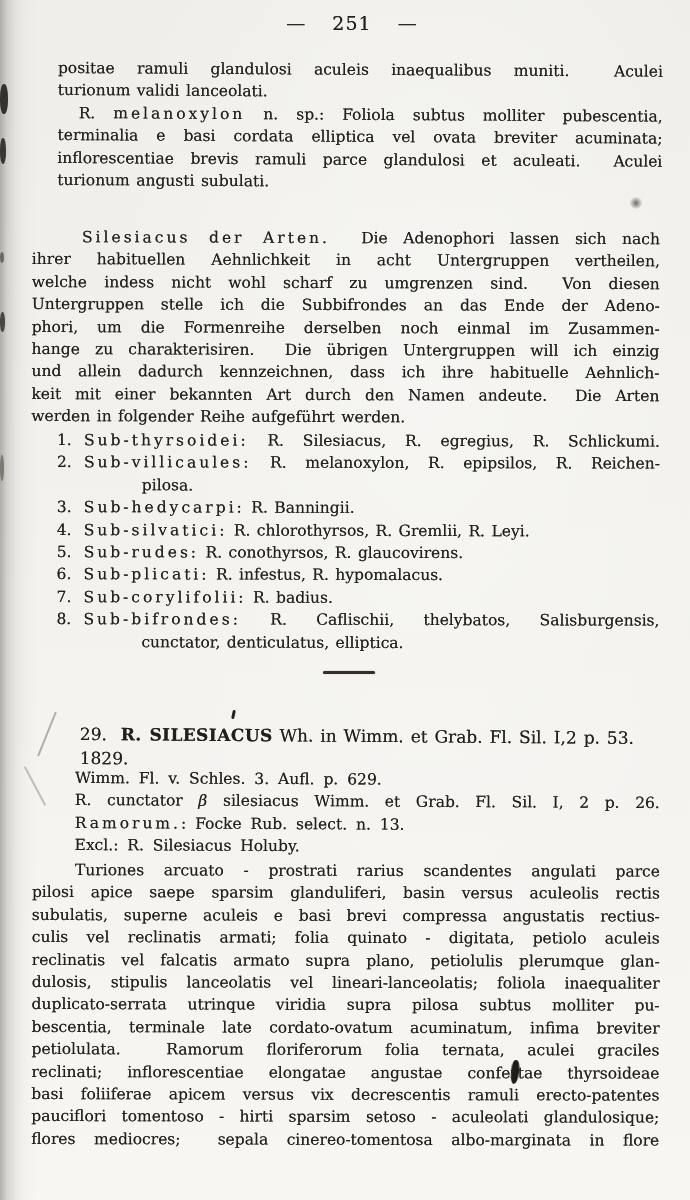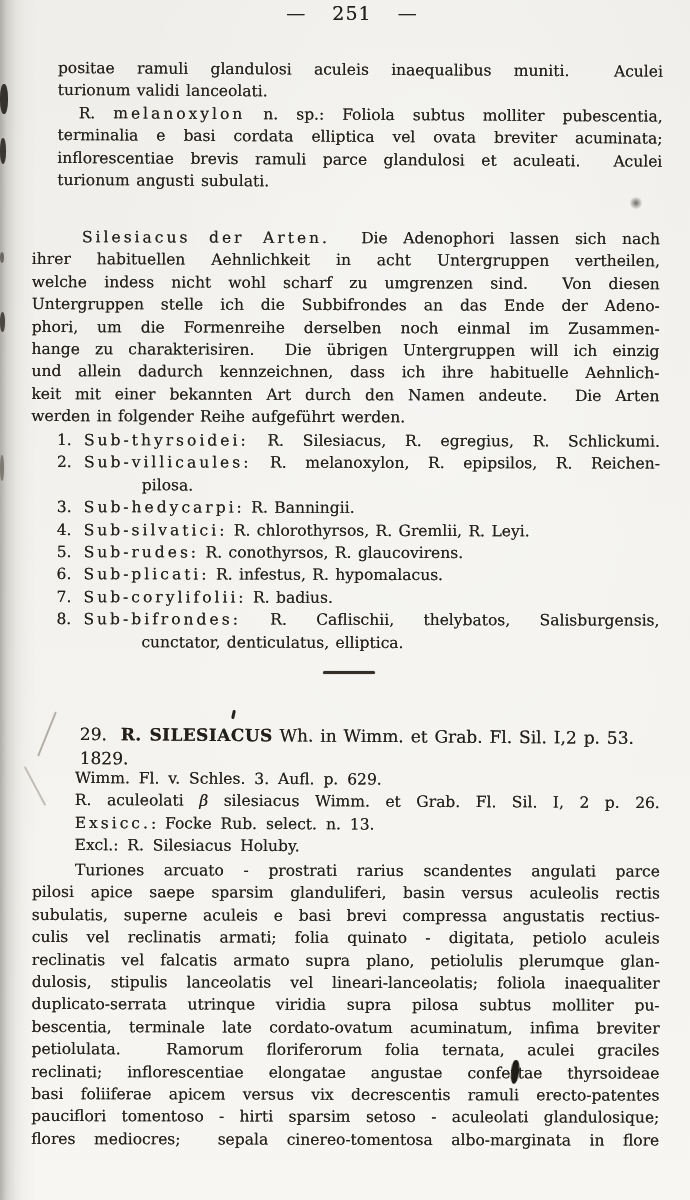--- a/index.html
+++ b/index.html
@@ -26,21 +26,21 @@
   .s4{left:0;top:312px;width:5px;height:20px;background:#4a4742;border-radius:45%;filter:blur(.5px);}
   .s5{left:0;top:455px;width:4px;height:26px;background:#7d7a74;border-radius:45%;filter:blur(.6px);}
   .s6{left:629px;top:197px;width:14px;height:12px;border-radius:50%;
       background:radial-gradient(circle,#6f6c66 0%,rgba(111,108,102,0) 70%);filter:blur(.6px);}
   .s7{left:511px;top:1060px;width:8px;height:24px;background:#1f1c18;
       border-radius:50% 50% 60% 60%;filter:blur(.7px);transform:rotate(6deg);}
   .s8{left:232px;top:710px;width:3px;height:9px;background:#26231f;transform:rotate(12deg);border-radius:2px;}
   .s9{left:46px;top:710px;width:2px;height:48px;background:#b3afa8;transform:rotate(22deg);border-radius:2px;}
   .s10{left:34px;top:764px;width:2px;height:44px;background:#c2beb7;transform:rotate(-28deg);border-radius:2px;}
 
-  .pagenum{position:absolute;top:2px;left:0;width:690px;text-align:center;
+  .pagenum{position:absolute;top:12px;left:0;width:690px;text-align:center;
            padding-left:14px;box-sizing:border-box;font-size:19px;letter-spacing:1px;}
   .pagenum .dash{margin:0 26px;color:#2b2723;}
 
   .block{position:absolute;font-size:15.5px;}
   .line{height:22.4px;line-height:22.4px;white-space:normal;overflow:visible;}
   .just{text-align:justify;text-align-last:justify;}
   .seg-ls{letter-spacing:3px;}
   .seg-b{font-weight:bold;letter-spacing:.4px;}
   .seg-i{font-style:italic;}
 
@@ -111,22 +111,22 @@
       <div class="line"><span class="num">7.</span><span class="seg-ls">Sub-corylifolii:</span><span>&nbsp;R. badius.</span></div>
       <div class="line just"><span class="num">8.</span><span class="seg-ls">Sub-bifrondes:</span><span>&nbsp;R. Caflischii, thelybatos, Salisburgensis,</span></div>
       <div class="line cont"><span>cunctator, denticulatus, elliptica.</span></div>
     </div>
   <div class="rule"></div>
   <div class="block heading">
       <div class="line"><span>29.&nbsp; </span><span class="seg-b">R. SILESIACUS</span><span> Wh. in Wimm. et Grab. Fl. Sil. I,2 p. 53.&nbsp; 1829.</span></div>
     </div>
   <div class="block refs">
       <div class="line"><span>Wimm. Fl. v. Schles. 3. Aufl. p. 629.</span></div>
-      <div class="line just"><span>R. aculeolati </span><span class="seg-i">β</span><span> silesiacus Wimm. et Grab. Fl. Sil. I, 2 p. 26.</span></div>
-      <div class="line"><span class="seg-ls">Exsicc.</span><span>: Focke Rub. select. n. 13.</span></div>
+      <div class="line just"><span>R. cunctator </span><span class="seg-i">β</span><span> silesiacus Wimm. et Grab. Fl. Sil. I, 2 p. 26.</span></div>
+      <div class="line"><span class="seg-ls">Ramorum.</span><span>: Focke Rub. select. n. 13.</span></div>
       <div class="line"><span>Excl.: R. Silesiacus Holuby.</span></div>
     </div>
   <div class="block block-d">
       <div class="line just ind"><span>Turiones arcuato - prostrati rarius scandentes angulati parce</span></div>
       <div class="line just"><span>pilosi apice saepe sparsim glanduliferi, basin versus aculeolis rectis</span></div>
       <div class="line just"><span>subulatis, superne aculeis e basi brevi compressa angustatis rectius-</span></div>
       <div class="line just"><span>culis vel reclinatis armati; folia quinato - digitata, petiolo aculeis</span></div>
       <div class="line just"><span>reclinatis vel falcatis armato supra plano, petiolulis plerumque glan-</span></div>
       <div class="line just"><span>dulosis, stipulis lanceolatis vel lineari-lanceolatis; foliola inaequaliter</span></div>
       <div class="line just"><span>duplicato-serrata utrinque viridia supra pilosa subtus molliter pu-</span></div>

